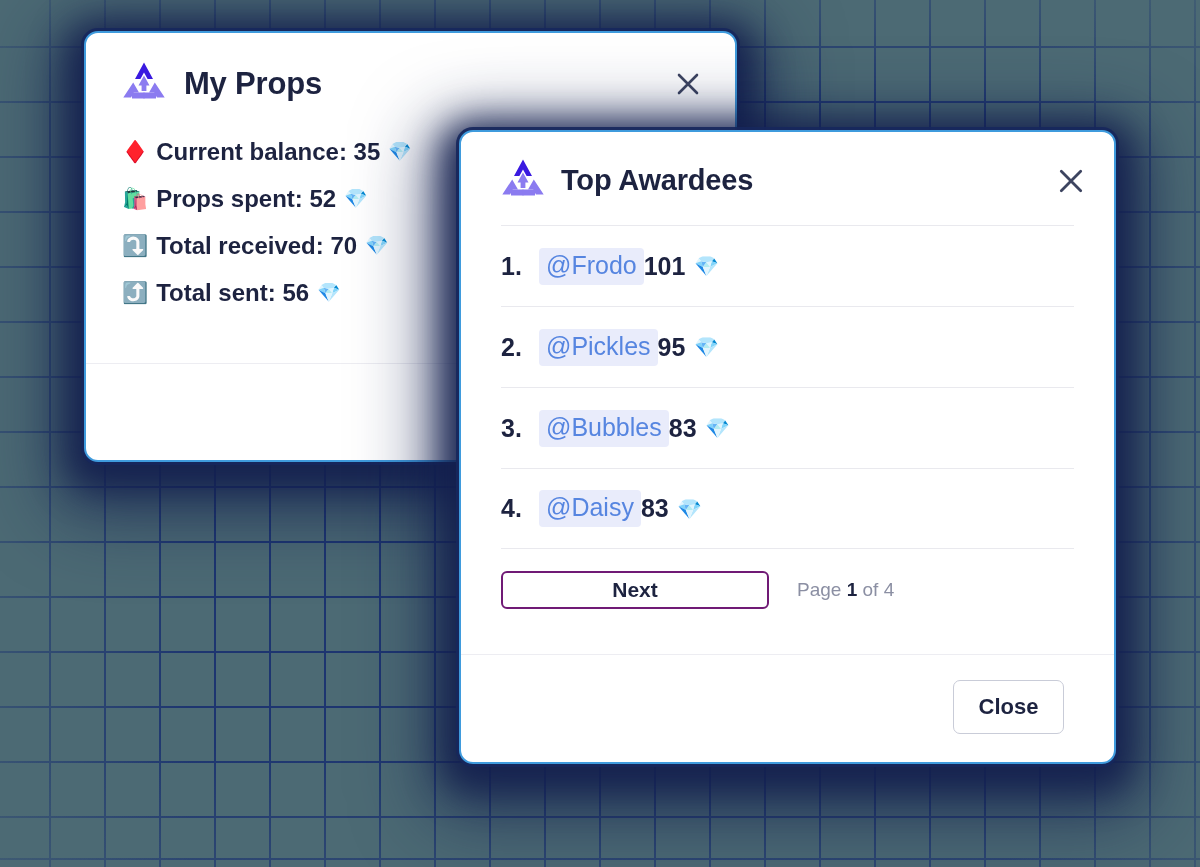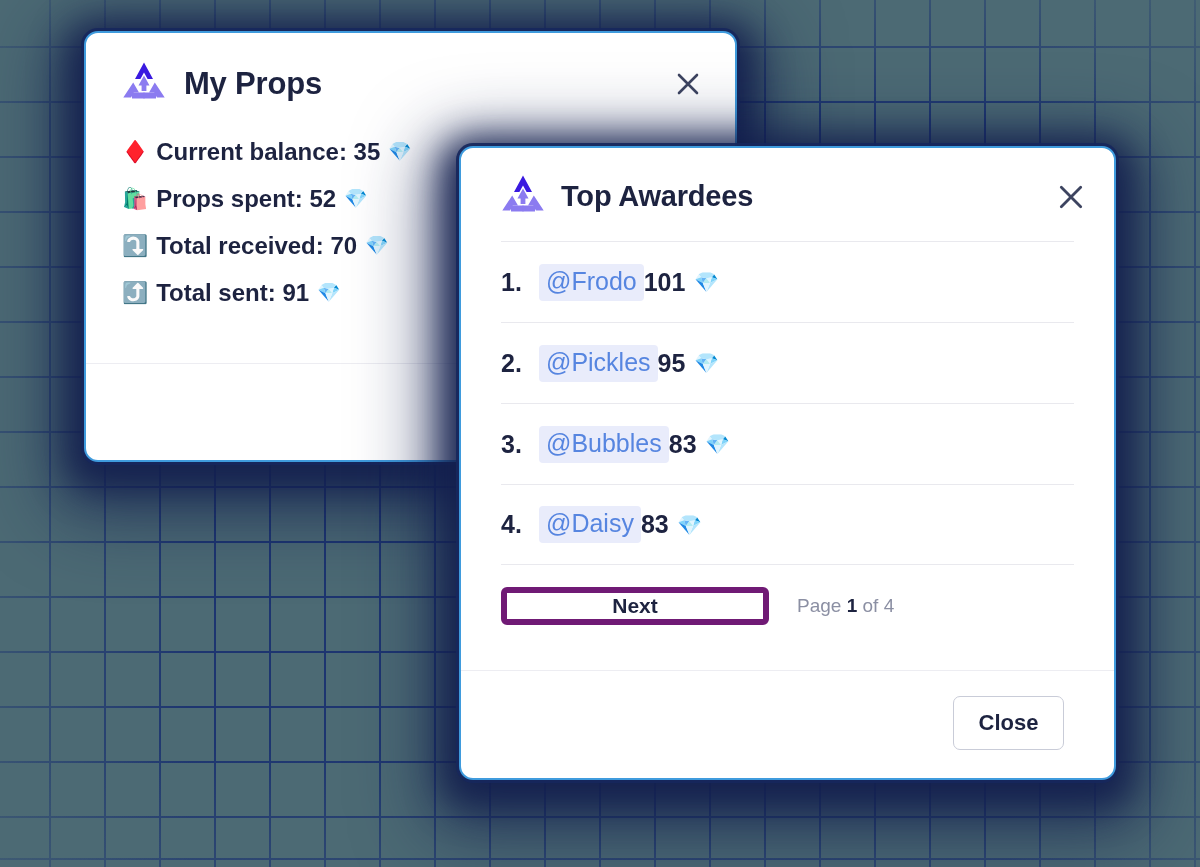--- a/index.html
+++ b/index.html
@@ -106,21 +106,21 @@
     position: absolute;
     left: 0; right: 0;
     top: 330px;
     height: 1px;
     background: #ededf2;
   }
 
   
   #modal-top-awardees {
     left: 459px;
-    top: 146px;
+    top: 130px;
     width: 657px;
     height: 634px;
     z-index: 2;
   }
 
   .awardees-header { padding: 26px 26px 0 40px; }
   .awardees-header .modal-title { font-size: 29px; margin-left: 16px; }
 
   .awardee-list { list-style: none; padding: 0 40px; margin-top: 22px; }
 
@@ -162,21 +162,21 @@
   .pager-row {
     display: flex;
     align-items: center;
     padding: 0 40px;
     height: 81px;
   }
   .next-btn {
     width: 268px;
     height: 38px;
     background: #ffffff;
-    border: 6px solid #701a75;
+    border: 2px solid #701a75;
     border-radius: 6px;
     font-family: "Liberation Sans", sans-serif;
     font-size: 21px;
     font-weight: bold;
     color: #1d2340;
     cursor: pointer;
   }
   .page-indicator {
     margin-left: 28px;
     font-size: 19px;
@@ -251,21 +251,21 @@
       <span>Props spent:</span>&nbsp;<span>52</span>
       <span class="stat-gem">💎</span>
     </li>
     <li class="stat-row">
       <span class="stat-emoji">⤵️</span>
       <span>Total received:</span>&nbsp;<span>70</span>
       <span class="stat-gem">💎</span>
     </li>
     <li class="stat-row">
       <span class="stat-emoji">⤴️</span>
-      <span>Total sent:</span>&nbsp;<span>91</span>
+      <span>Total sent:</span>&nbsp;<span>56</span>
       <span class="stat-gem">💎</span>
     </li>
   </ul>
 
   <div class="props-divider"></div>
 </div>
 
 <div class="modal" id="modal-top-awardees">
 
   <div class="modal-header awardees-header">

